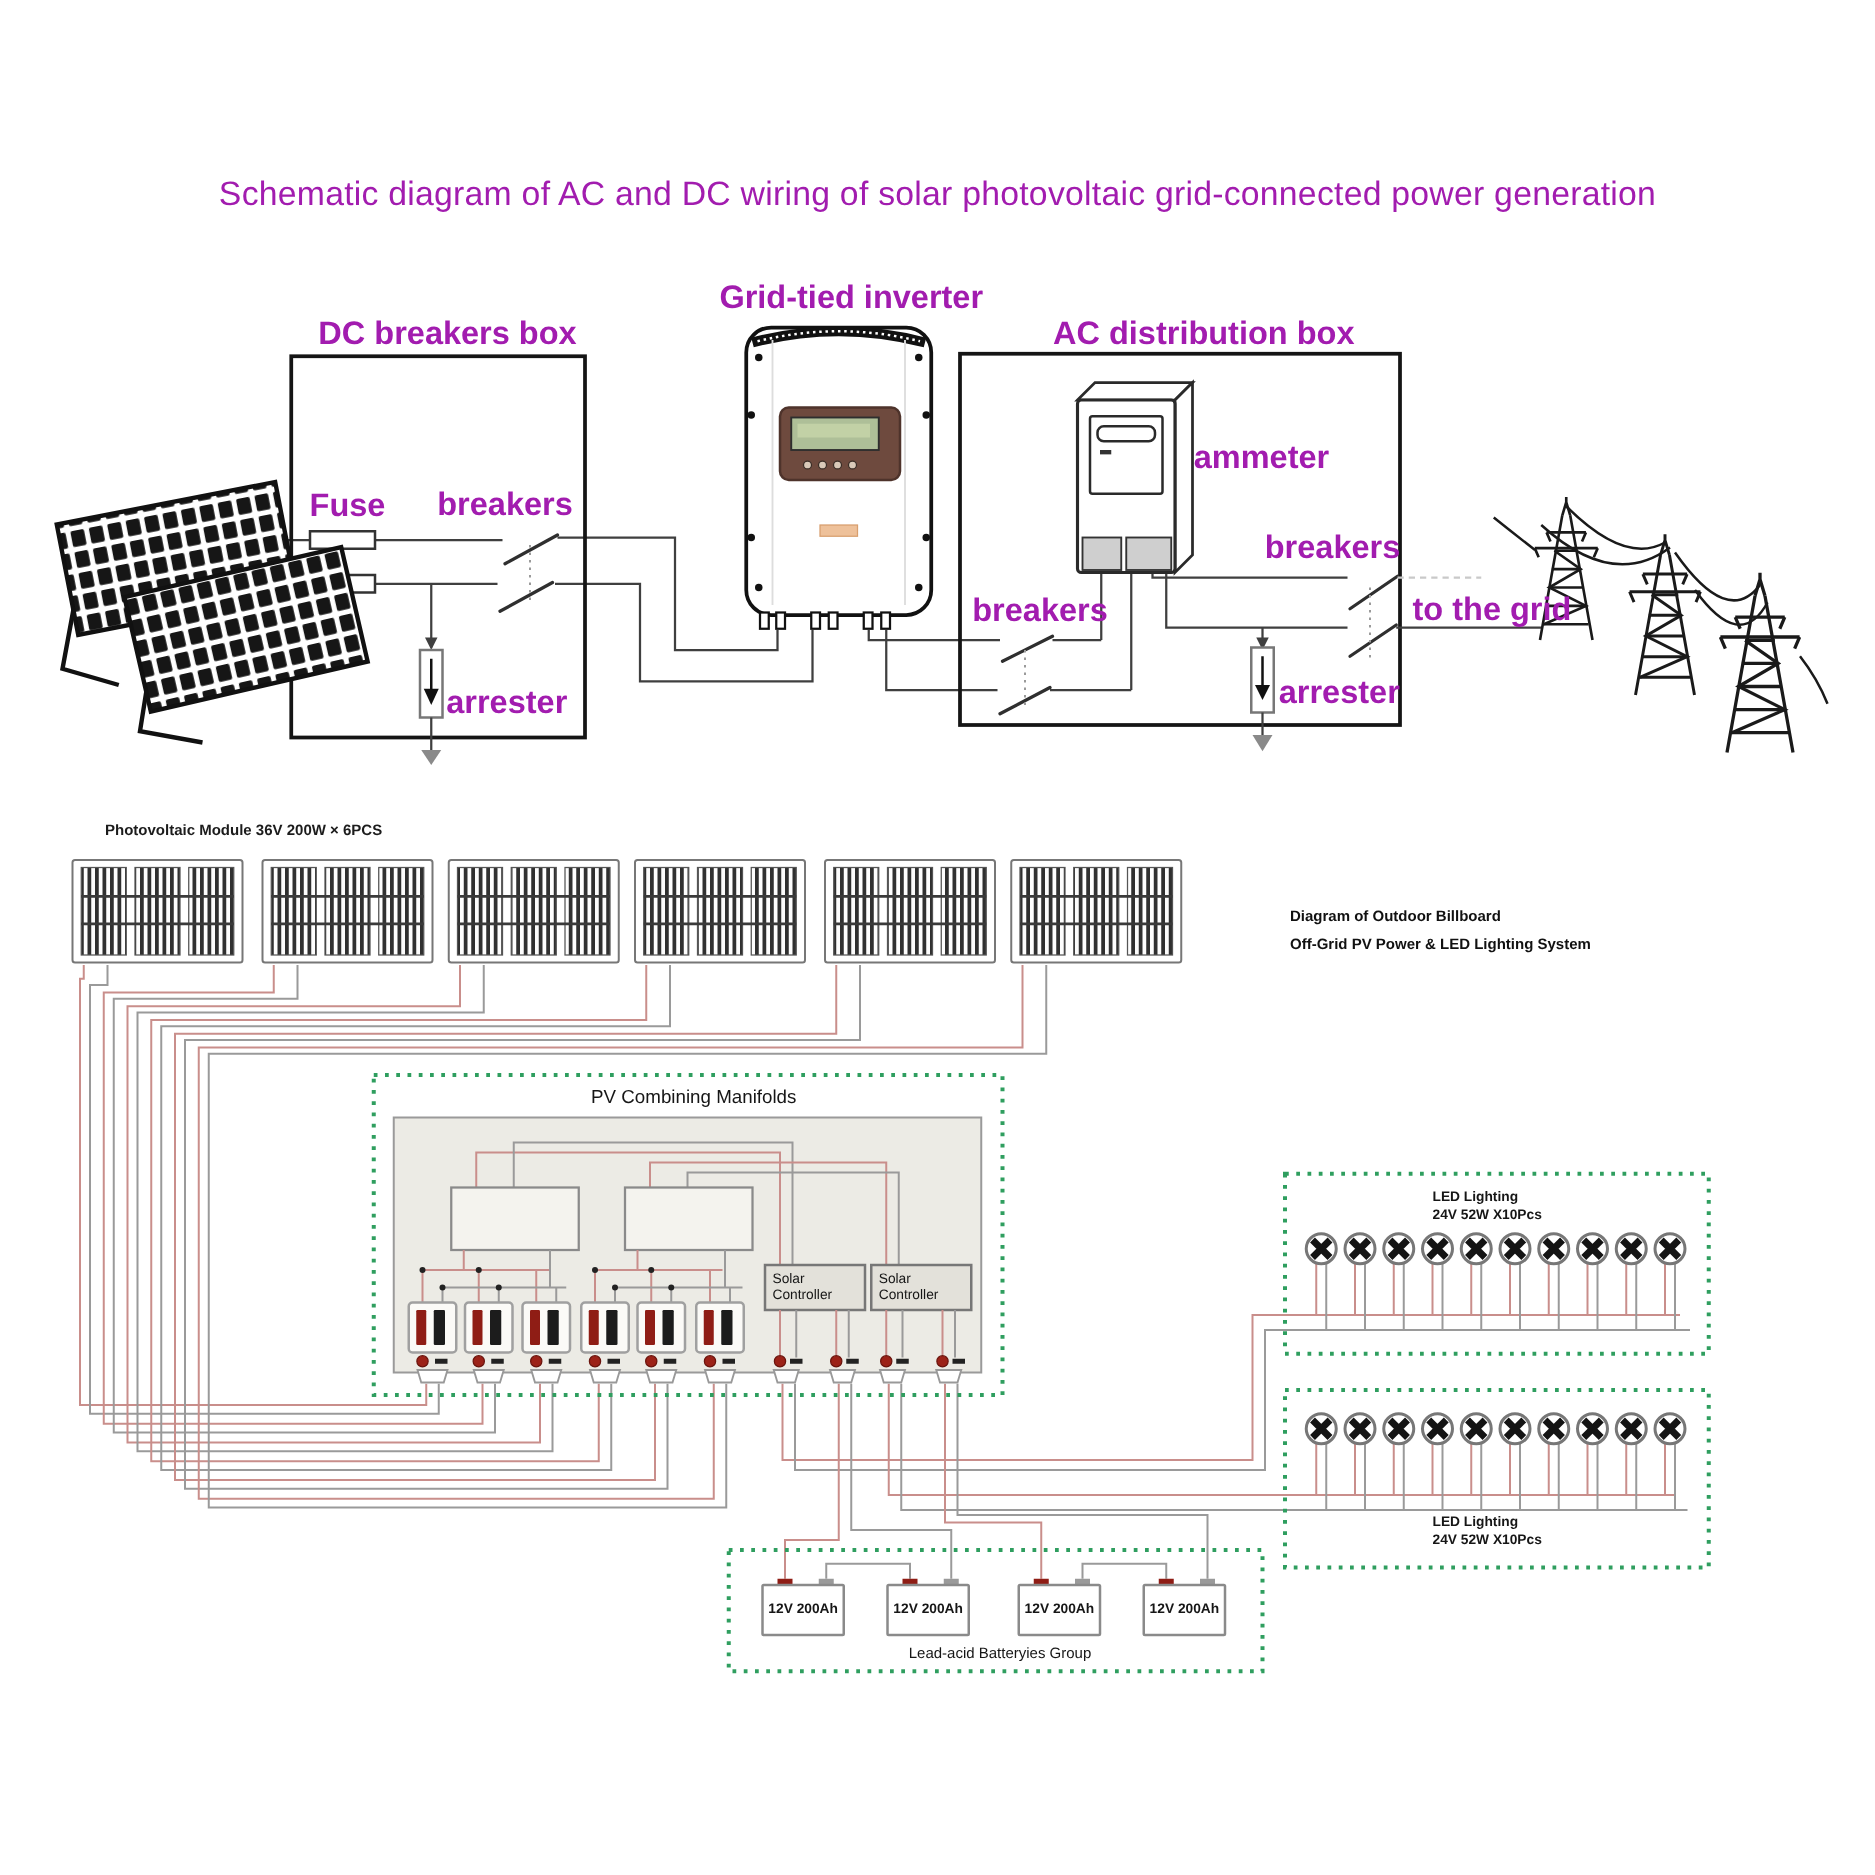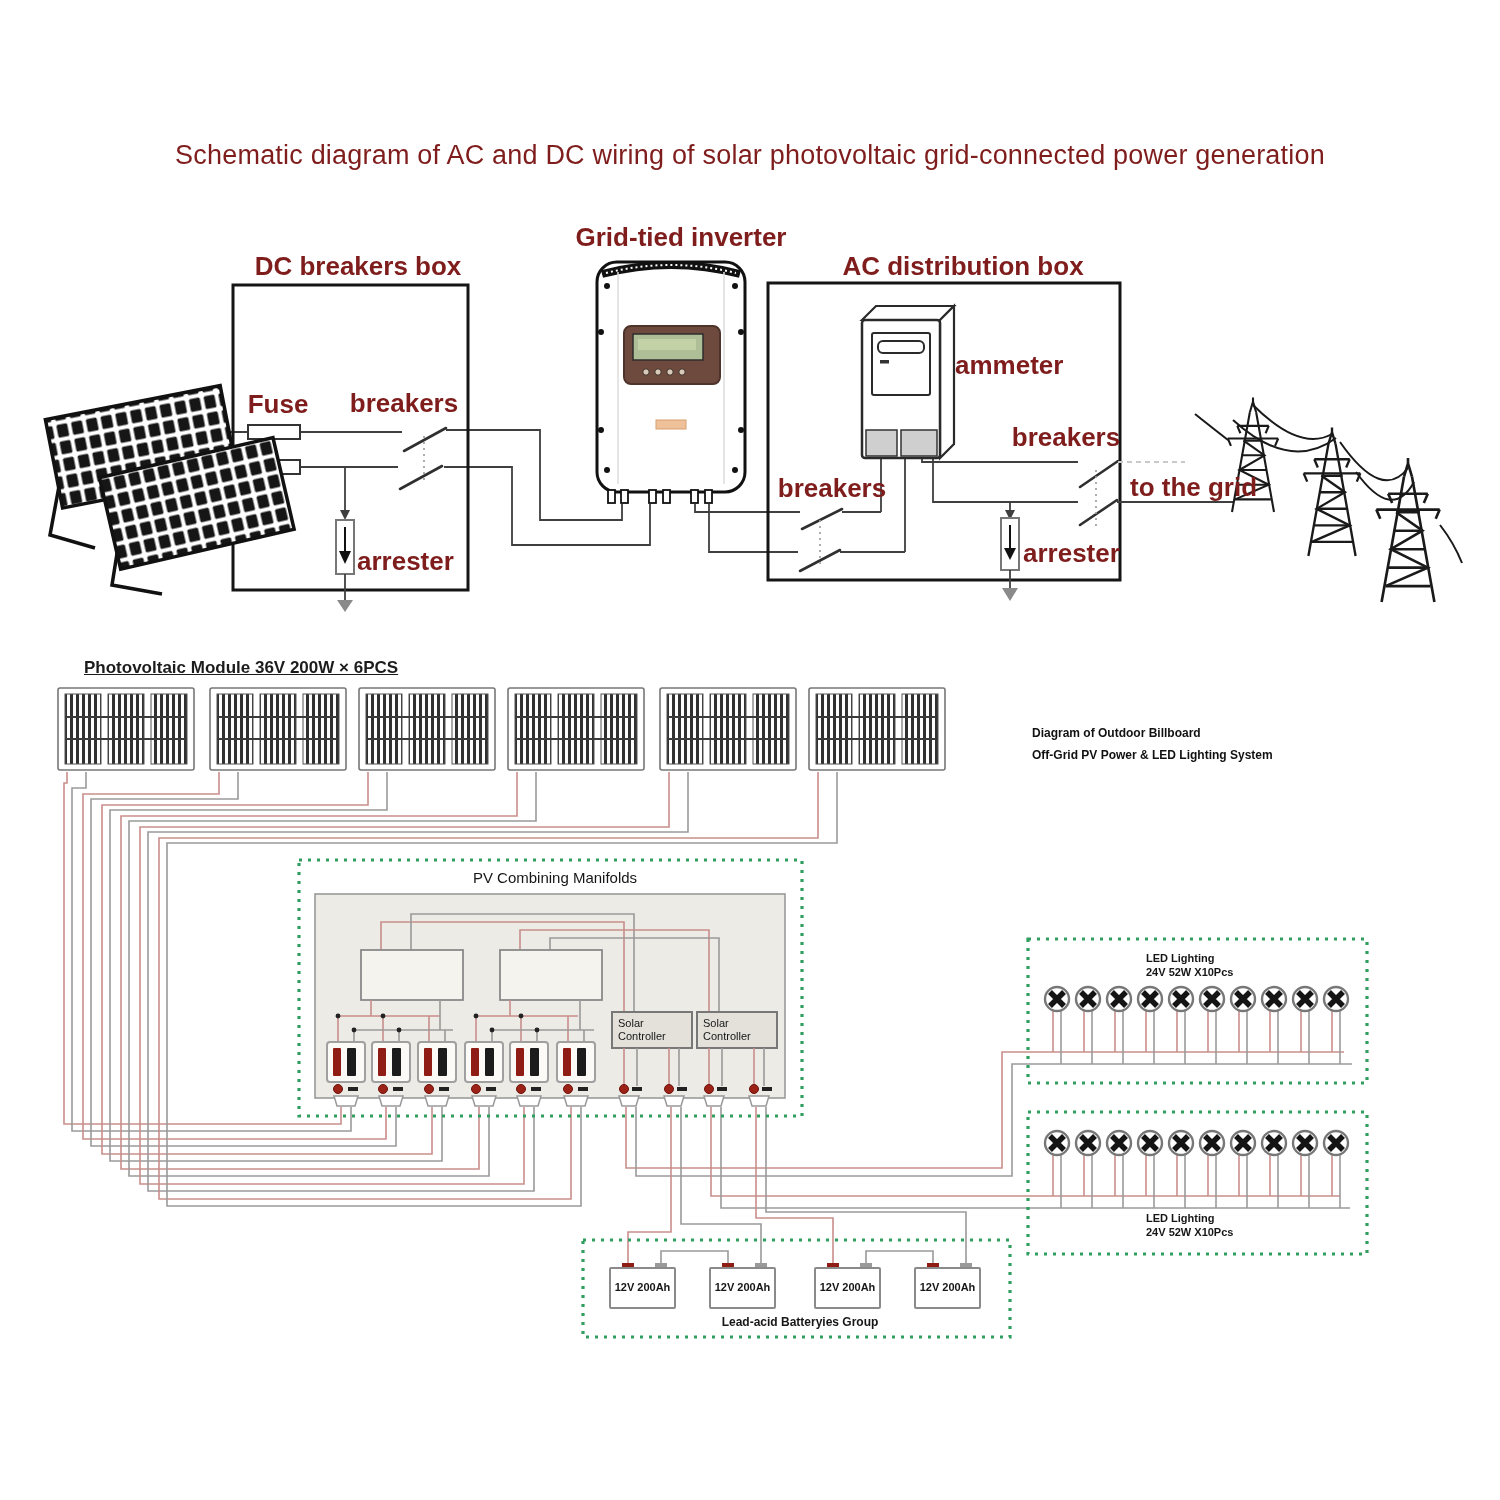--- a/index.html
+++ b/index.html
@@ -1,29 +1,29 @@
 <!DOCTYPE html>
 <html><head>
 <meta charset="utf-8">
 <style>
   html,body{margin:0;padding:0;background:#fff;}
   #stage{position:relative;width:1500px;height:1500px;background:#fff;overflow:hidden;
          font-family:"Liberation Sans",sans-serif;}
   #art{position:absolute;left:0;top:0;}
-  .lbl{position:absolute;color:#7f1d1d;white-space:nowrap;line-height:1.15;}
+  .lbl{position:absolute;color:#a21caf;white-space:nowrap;line-height:1.15;}
   .fs27{font-size:27px;letter-spacing:.2px;}
   .fs26{font-size:26px;font-weight:bold;}
   .ctr{text-align:center;}
-  .sm{font-size:17px;font-weight:bold;color:#1c1c1c;text-decoration:underline;}
+  .sm{font-size:12px;font-weight:bold;color:#1c1c1c;}
   .bb{font-size:12px;font-weight:bold;color:#111;}
   .man{font-size:15px;font-weight:normal;color:#161616;}
   .sc{font-size:11px;font-weight:normal;color:#161616;white-space:normal;line-height:13px;}
   .led{font-size:11px;font-weight:bold;color:#161616;}
   .bat{font-size:11px;font-weight:bold;color:#161616;}
-  .grp{font-size:12px;font-weight:bold;color:#161616;}
+  .grp{font-size:12px;font-weight:normal;color:#161616;}
   
   .wd{stroke:#3f3f3f;stroke-width:1.8;fill:none}
   .bx{stroke:#151515;stroke-width:3;fill:none}
   .wr{stroke:#c98e8b;stroke-width:1.6;fill:none}
   .wg{stroke:#9a9a9a;stroke-width:1.6;fill:none}
   .gd{stroke:#2f9e5f;stroke-width:3.2;fill:none;stroke-dasharray:3 6}
   .blade{stroke:#2f2f2f;stroke-width:2.6;fill:none;stroke-linecap:round}
   .tie{stroke:#9a9a9a;stroke-width:1.6;stroke-dasharray:2 4;fill:none}
   .twr{stroke:#1a1a1a;stroke-width:2;fill:none}
 </style>

